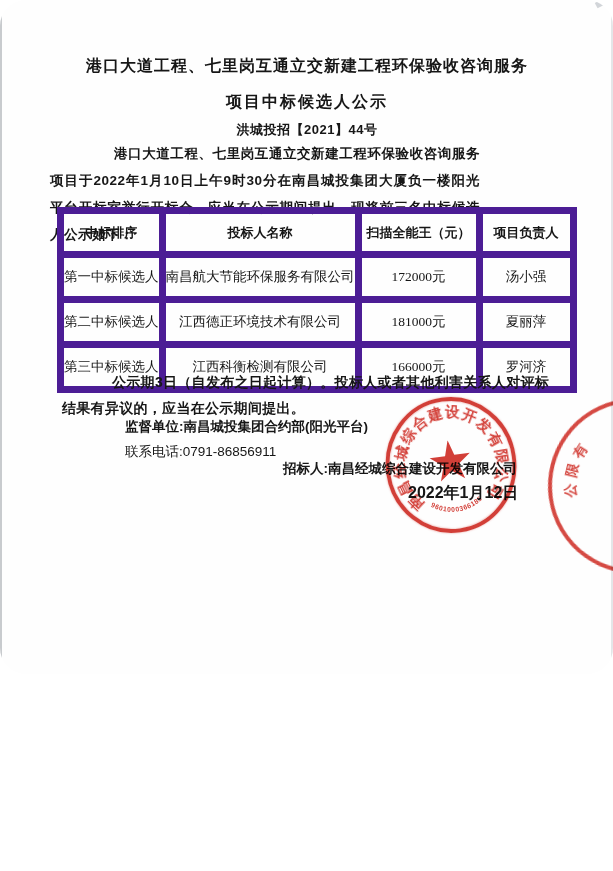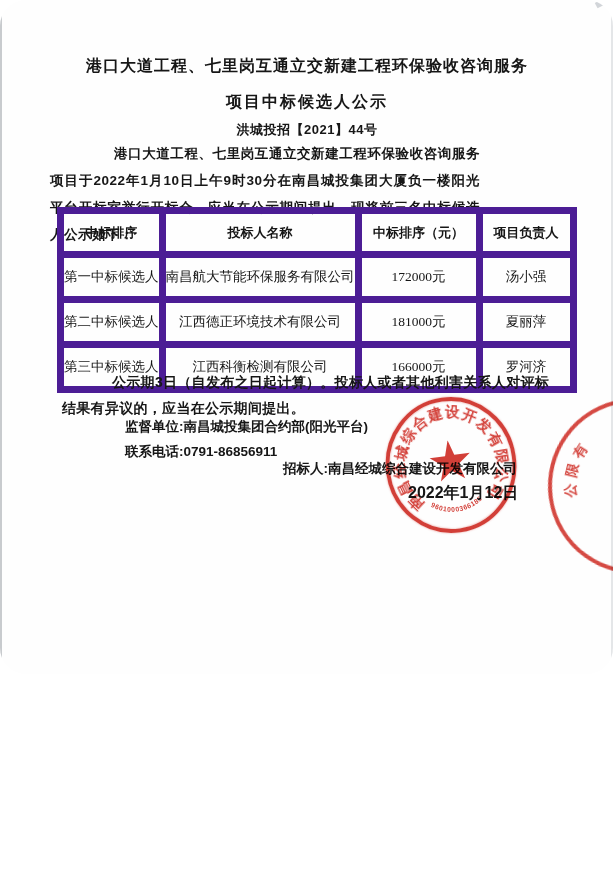--- a/index.html
+++ b/index.html
@@ -39,21 +39,21 @@
   table.bid th{height:37px;font-weight:bold;font-size:13px;}
   table.bid td{height:38px;font-weight:400;font-family:"Liberation Serif","DejaVu Serif",serif;font-size:13.5px;margin-left:44px;}
   col.c1{width:101px;} col.c2{width:181px;} col.c3{width:121px;} col.c4{width:94px;}
 
   .notice{
     position:absolute;left:62px;top:369px;width:492px;
     font-size:14px;line-height:26px;font-weight:600;
     text-indent:50px;letter-spacing:.3px;
   }
   .supervisor{position:absolute;left:125px;top:418px;font-size:13.5px;font-weight:bold;}
-  .phone{position:absolute;left:125px;top:443px;font-size:13.5px;font-weight:bold;}
+  .phone{position:absolute;left:125px;top:443px;font-size:13.5px;font-weight:normal;}
   .bidder{position:absolute;left:283px;top:460px;font-size:13.5px;font-weight:bold;z-index:2;}
   .date{position:absolute;left:408px;top:483px;font-size:16px;font-weight:bold;z-index:2;}
 
   
   :root{--seal-color:#cf2a22;}
   .seal{
     position:absolute;left:376px;top:390px;width:150px;height:150px;
     transform:rotate(-8deg);z-index:5;mix-blend-mode:multiply;opacity:.9;
   }
   .seal-inner{
@@ -115,21 +115,21 @@
     <colgroup>
         <col class="c1">
         <col class="c2">
         <col class="c3">
         <col class="c4">
       </colgroup>
     <thead>
       <tr>
         <th>中标排序</th>
         <th>投标人名称</th>
-        <th>中标排序（元）</th>
+        <th>扫描全能王（元）</th>
         <th>项目负责人</th>
       </tr>
     </thead>
     <tbody>
       <tr>
         <td>第一中标候选人</td>
         <td>南昌航大节能环保服务有限公司</td>
         <td>172000元</td>
         <td>汤小强</td>
       </tr>

